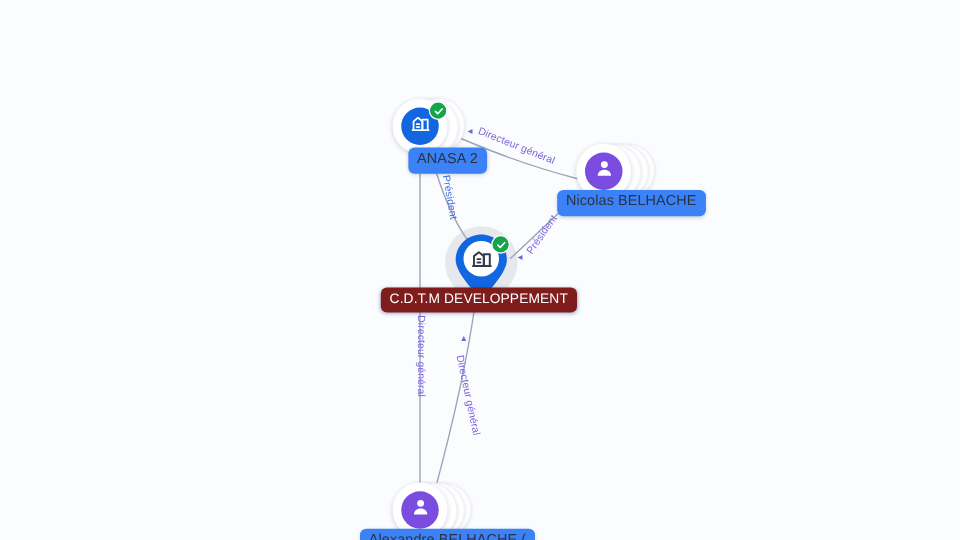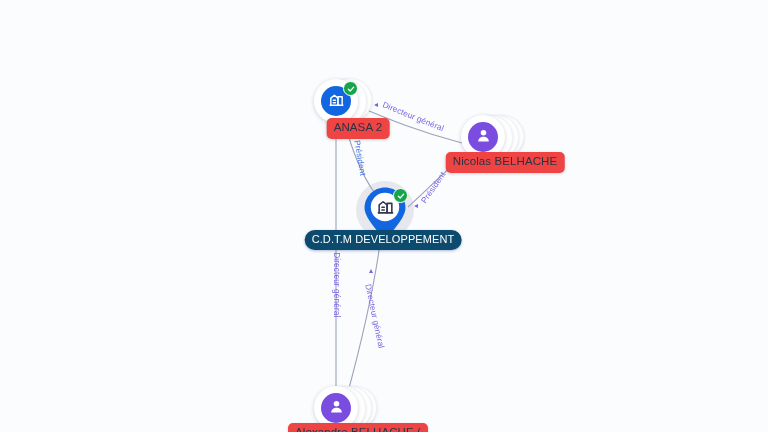--- a/index.html
+++ b/index.html
@@ -122,31 +122,30 @@
 
   
   .node-label {
     position: absolute;
     transform: translateX(-50%);
     white-space: nowrap;
     font-size: 11.5px;
     line-height: 1;
     padding: 4px 7px 5px 7px;
     border-radius: 5px;
-    background: #ef4444;
+    background: #3b82f6;
     color: #2b3244;
     box-shadow: 0 1px 3px rgba(40,50,80,0.20);
     letter-spacing: 0.1px;
   }
   .node-label.selected {
-    background: #0c4a6e;
+    background: #7f1d1d;
     color: #ffffff;
     font-size: 11px;
     box-shadow: 0 1px 3px rgba(20,60,130,0.35);
-    border-radius: 10px;
   }
 
   
   .edge-label {
     position: absolute;
     white-space: nowrap;
     font-size: 8.3px;
     line-height: 1;
     letter-spacing: 0.1px;
     transform-origin: 0 50%;

